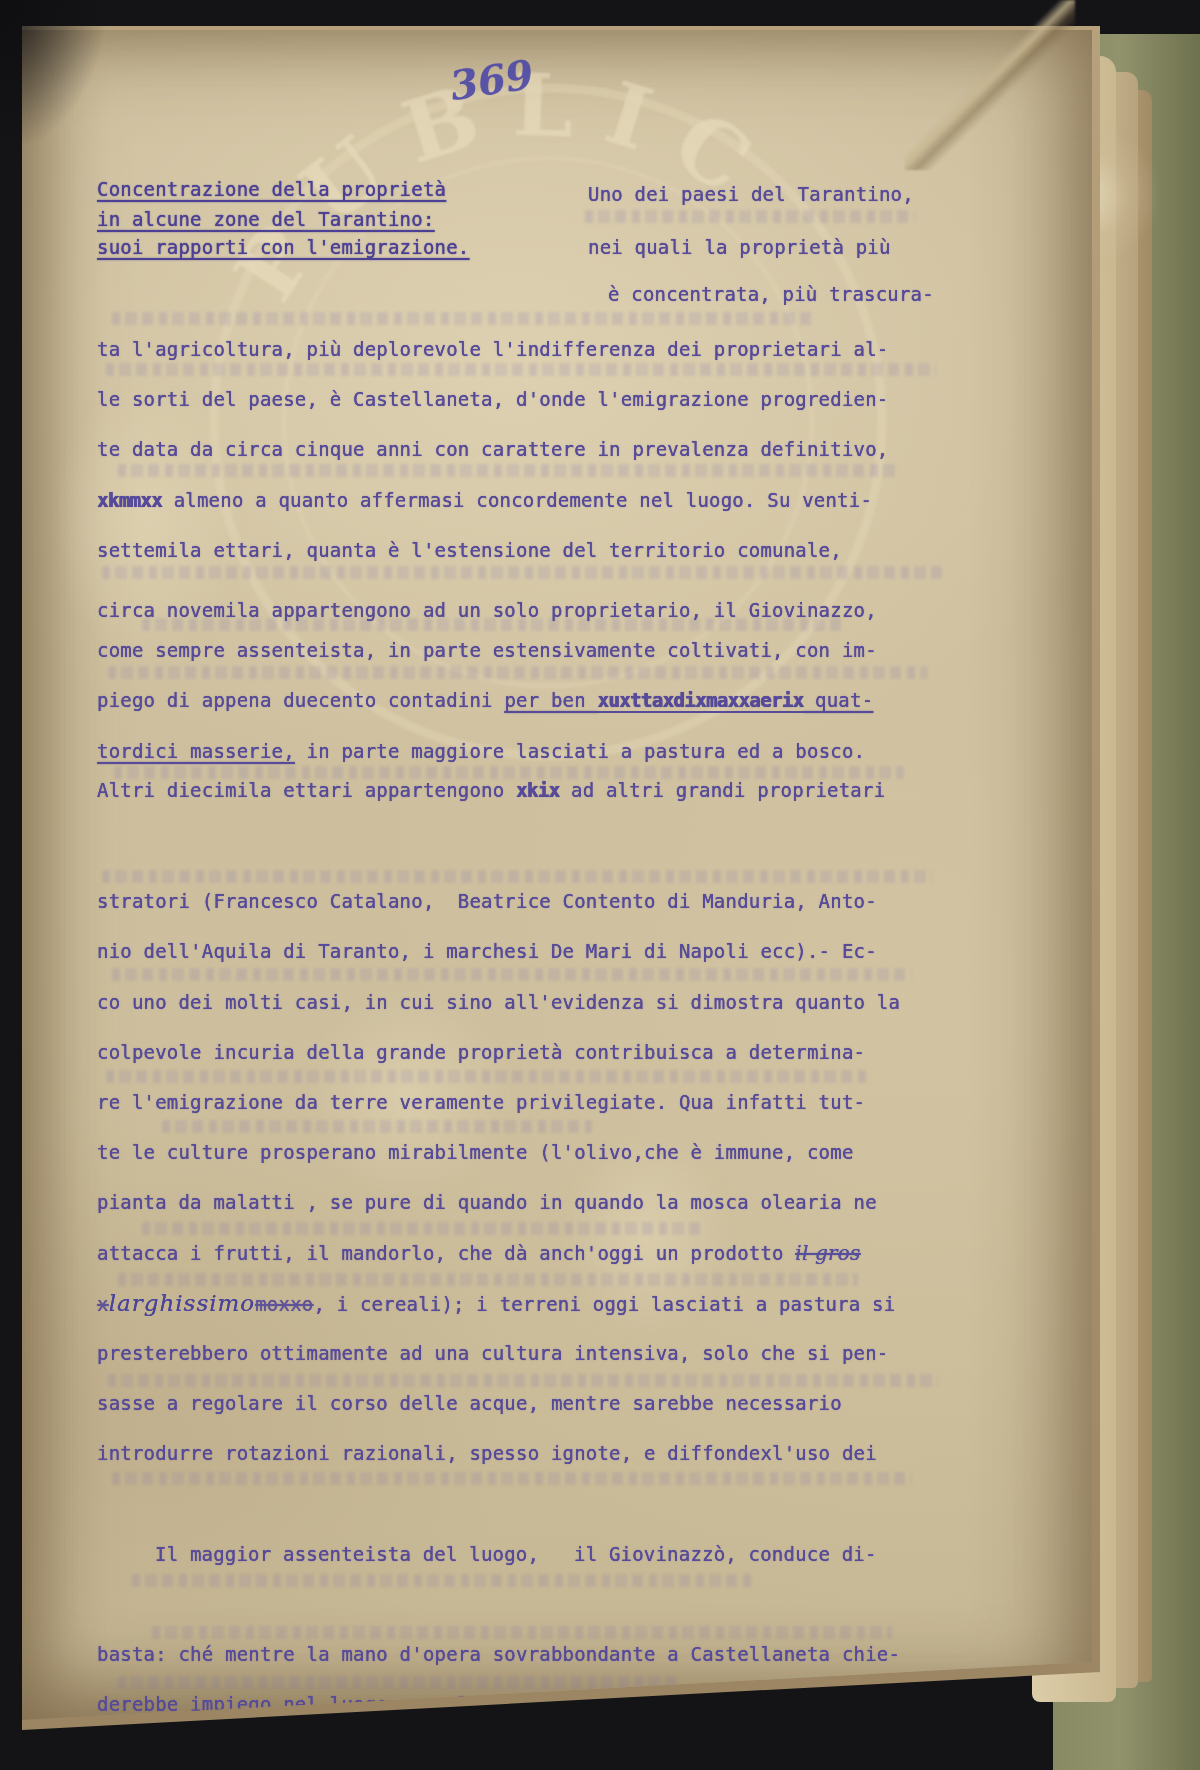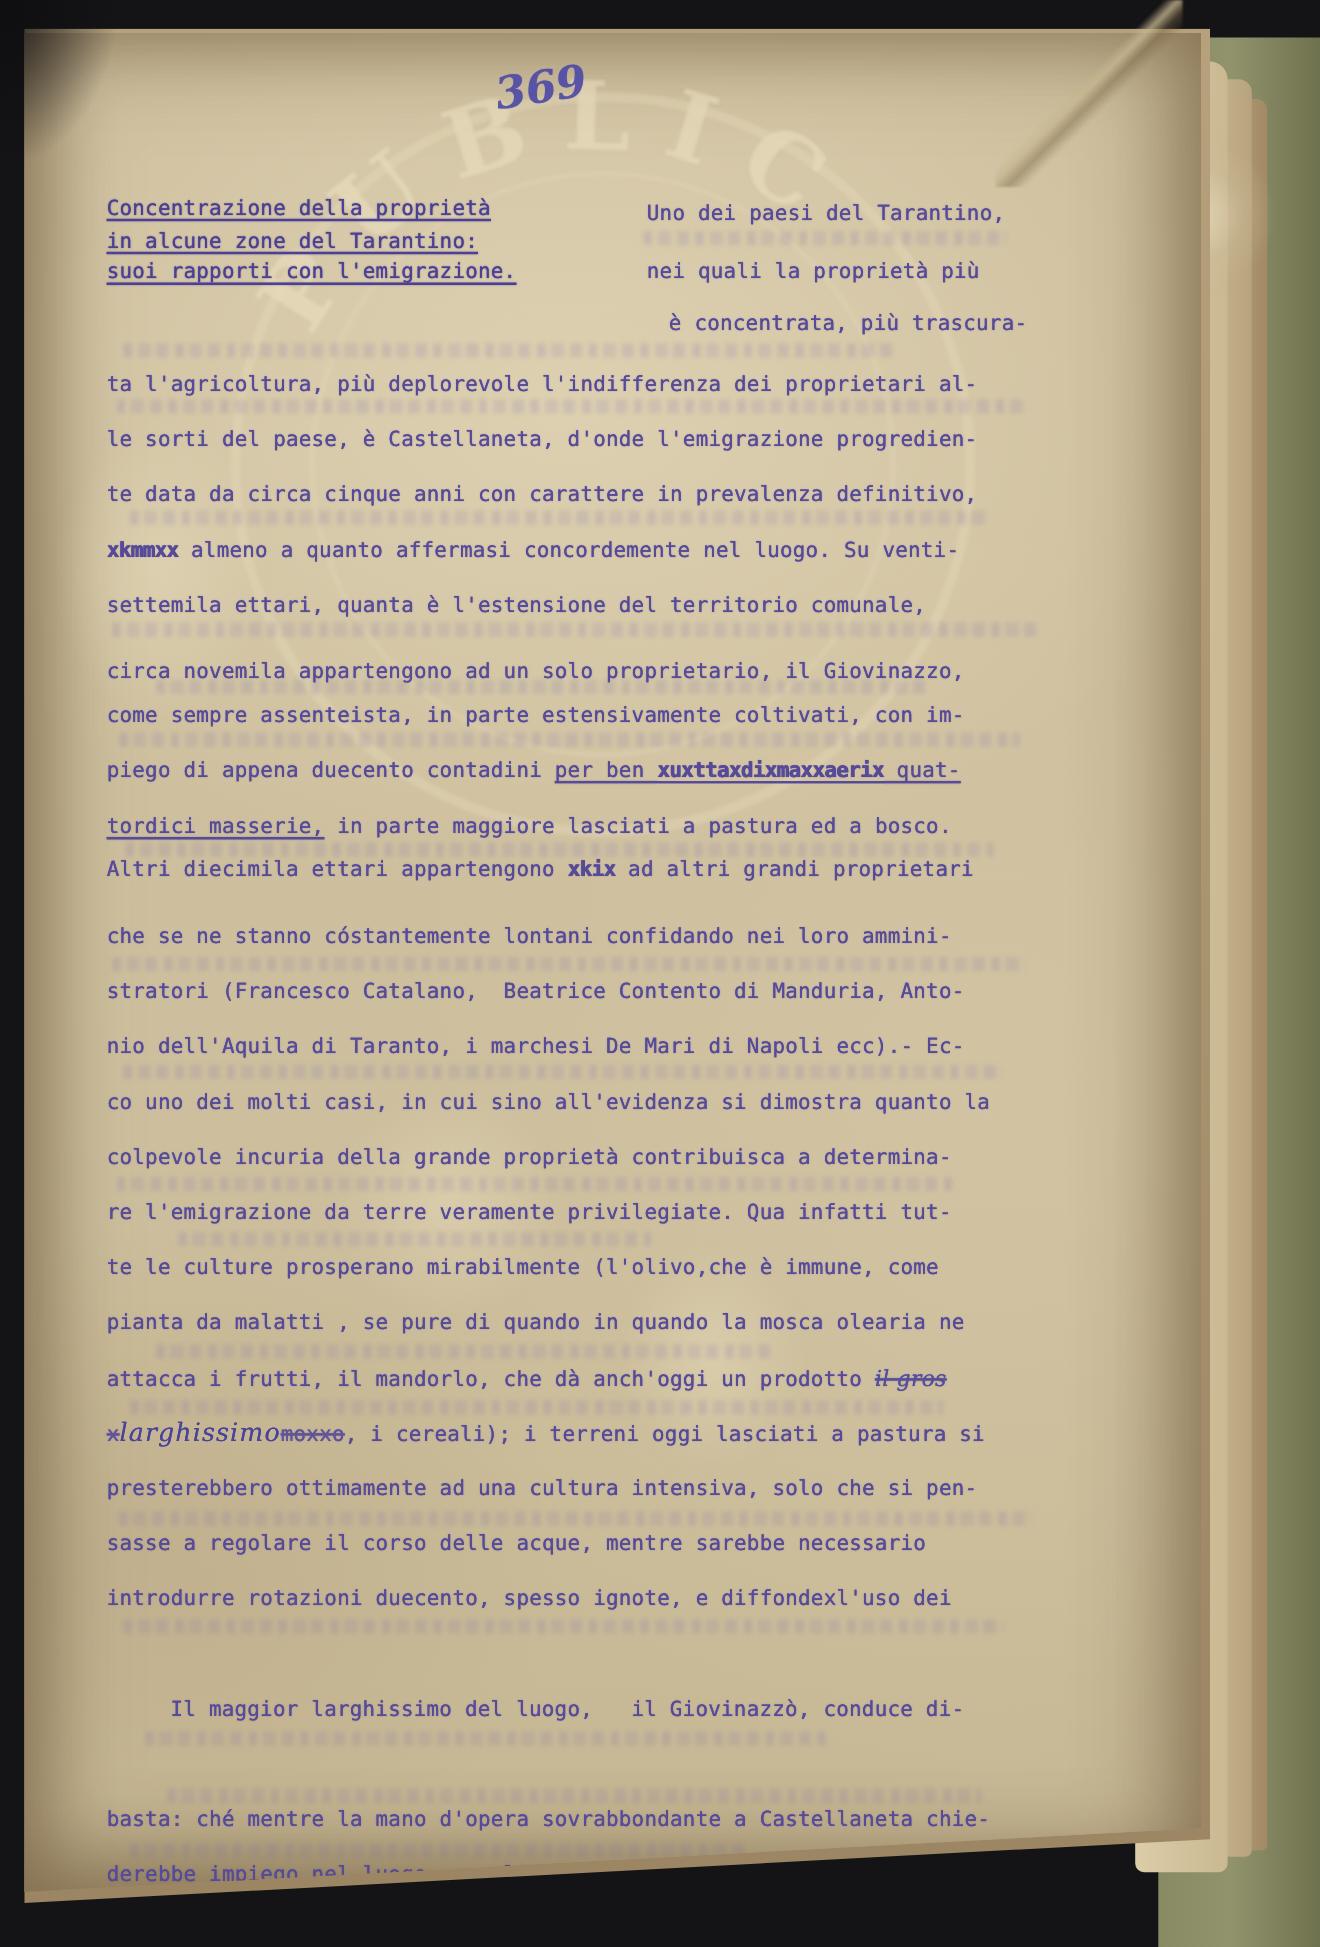--- a/index.html
+++ b/index.html
@@ -157,33 +157,32 @@
   <div class="tline" style="top:307px;"><span>ta l'agricoltura, più deplorevole l'indifferenza dei proprietari al-</span></div>
   <div class="tline" style="top:357px;"><span>le sorti del paese, è Castellaneta, d'onde l'emigrazione progredien-</span></div>
   <div class="tline" style="top:407px;"><span>te data da circa cinque anni con carattere in prevalenza definitivo,</span></div>
   <div class="tline" style="top:458px;"><span class="overtype">xkmmxx</span><span> almeno a quanto affermasi concordemente nel luogo. Su venti-</span></div>
   <div class="tline" style="top:508px;"><span>settemila ettari, quanta è l'estensione del territorio comunale,</span></div>
   <div class="tline" style="top:558px;margin-top:10px;"><span>circa novemila appartengono ad un solo proprietario, il Giovinazzo,</span></div>
   <div class="tline" style="top:608px;"><span>come sempre assenteista, in parte estensivamente coltivati, con im-</span></div>
   <div class="tline" style="top:658px;"><span>piego di appena duecento contadini </span><span class="u">per ben </span><span class="u overtype">xuxttaxdixmaxxaerix</span><span class="u"> quat-</span></div>
   <div class="tline" style="top:709px;"><span class="u">tordici masserie,</span><span> in parte maggiore lasciati a pastura ed a bosco.</span></div>
   <div class="tline" style="top:720px;margin-top:28px;"><span>Altri diecimila ettari appartengono </span><span class="overtype">xkix</span><span> ad altri grandi proprietari</span></div>
-  <div class="tline" style="top:809px;"><span>che se ne stanno cóstantemente lontani confidando nei loro ammini-</span></div>
   <div class="tline" style="top:859px;"><span>stratori (Francesco Catalano,  Beatrice Contento di Manduria, Anto-</span></div>
   <div class="tline" style="top:909px;"><span>nio dell'Aquila di Taranto, i marchesi De Mari di Napoli ecc).- Ec-</span></div>
   <div class="tline" style="top:960px;"><span>co uno dei molti casi, in cui sino all'evidenza si dimostra quanto la</span></div>
   <div class="tline" style="top:1010px;"><span>colpevole incuria della grande proprietà contribuisca a determina-</span></div>
   <div class="tline" style="top:1060px;"><span>re l'emigrazione da terre veramente privilegiate. Qua infatti tut-</span></div>
   <div class="tline" style="top:1110px;"><span>te le culture prosperano mirabilmente (l'olivo,che è immune, come</span></div>
   <div class="tline" style="top:1160px;"><span>pianta da malatti , se pure di quando in quando la mosca olearia ne</span></div>
   <div class="tline" style="top:1211px;"><span>attacca i frutti, il mandorlo, che dà anch'oggi un prodotto </span><span class="hw-struck">il gros</span></div>
   <div class="tline" style="top:1261px;"><span class="struck">x</span><span class="hw">larghissimo</span><span class="struck">moxxo</span><span>, i cereali); i terreni oggi lasciati a pastura si</span></div>
   <div class="tline" style="top:1311px;"><span>presterebbero ottimamente ad una cultura intensiva, solo che si pen-</span></div>
   <div class="tline" style="top:1361px;"><span>sasse a regolare il corso delle acque, mentre sarebbe necessario</span></div>
-  <div class="tline" style="top:1411px;"><span>introdurre rotazioni duecento, spesso ignote, e diffondexl'uso dei</span></div>
-  <div class="tline" style="top:1512px;left:133px;"><span>Il maggior larghissimo del luogo,   il Giovinazzò, conduce di-</span></div>
+  <div class="tline" style="top:1411px;"><span>introdurre rotazioni razionali, spesso ignote, e diffondexl'uso dei</span></div>
+  <div class="tline" style="top:1512px;left:133px;"><span>Il maggior assenteista del luogo,   il Giovinazzò, conduce di-</span></div>
   <div class="tline" style="top:1612px;"><span>basta: ché mentre la mano d'opera sovrabbondante a Castellaneta chie-</span></div>
   <div class="tline" style="top:1662px;"><span>derebbe impiego nel luogo, quegli preferisce far venire i contadini</span></div>
 
 </div>
 
 <div class="crease"></div>
 <div class="corner-shadow"></div>
 
 </body></html>

